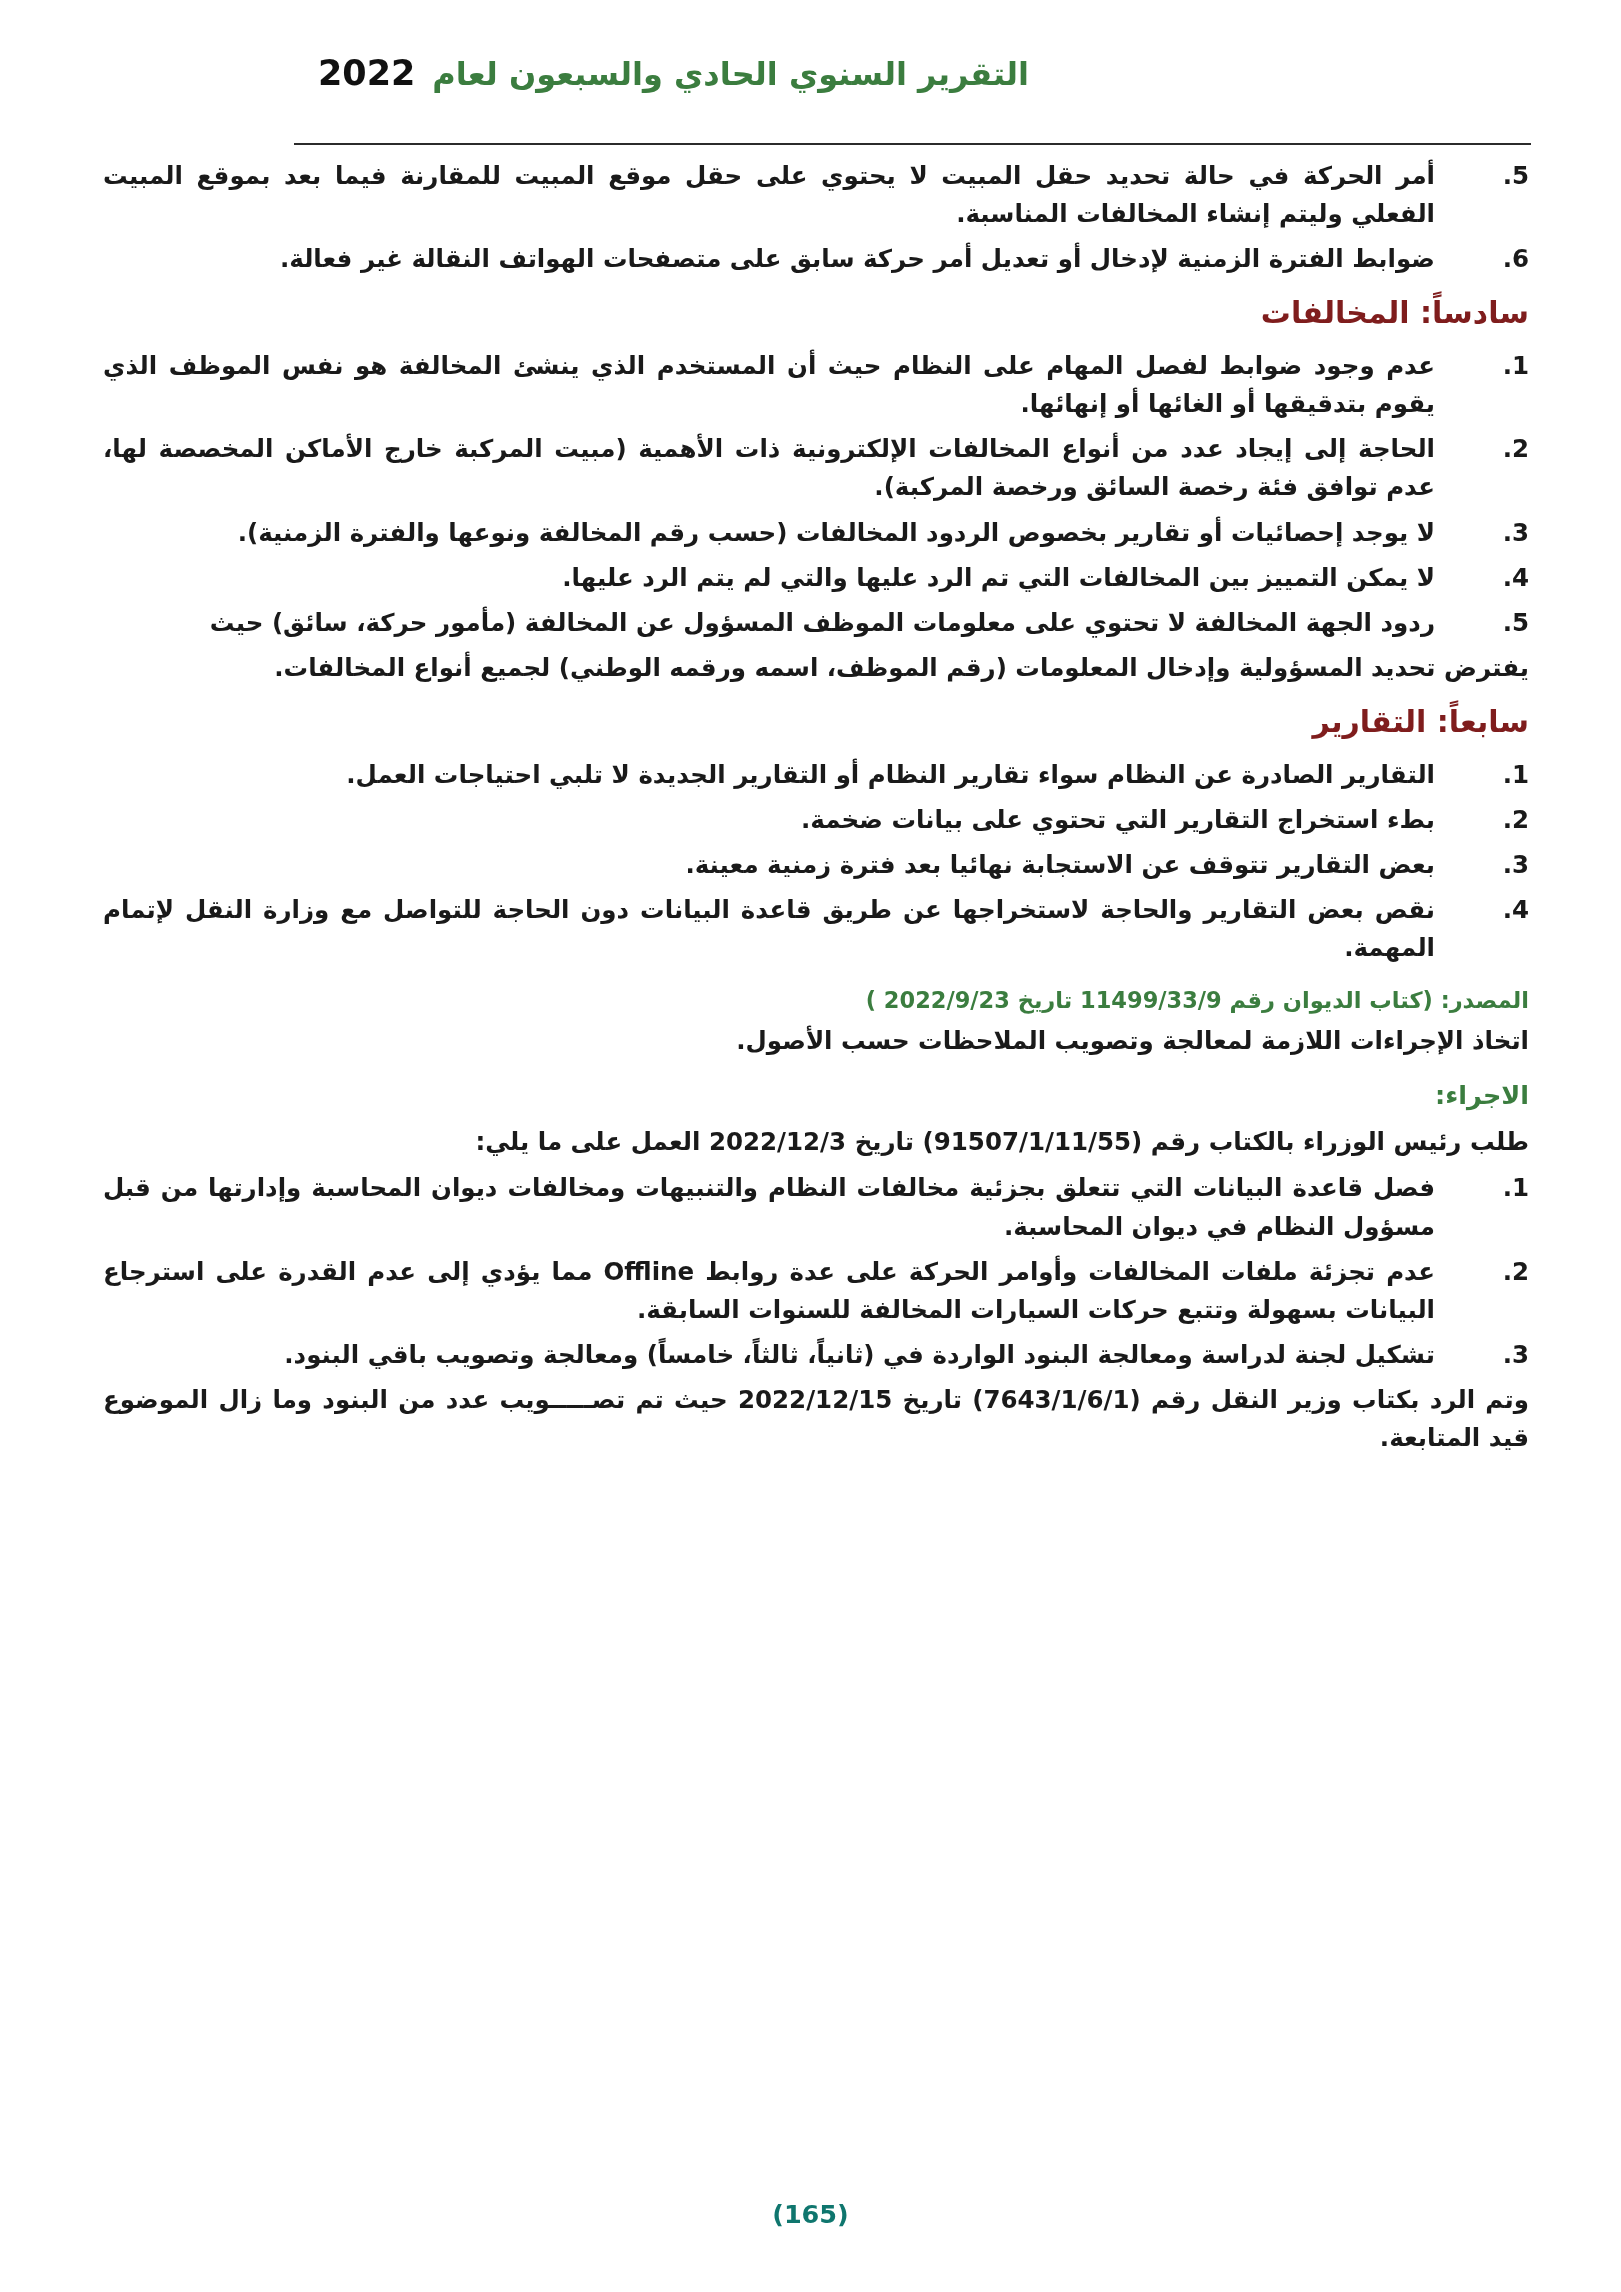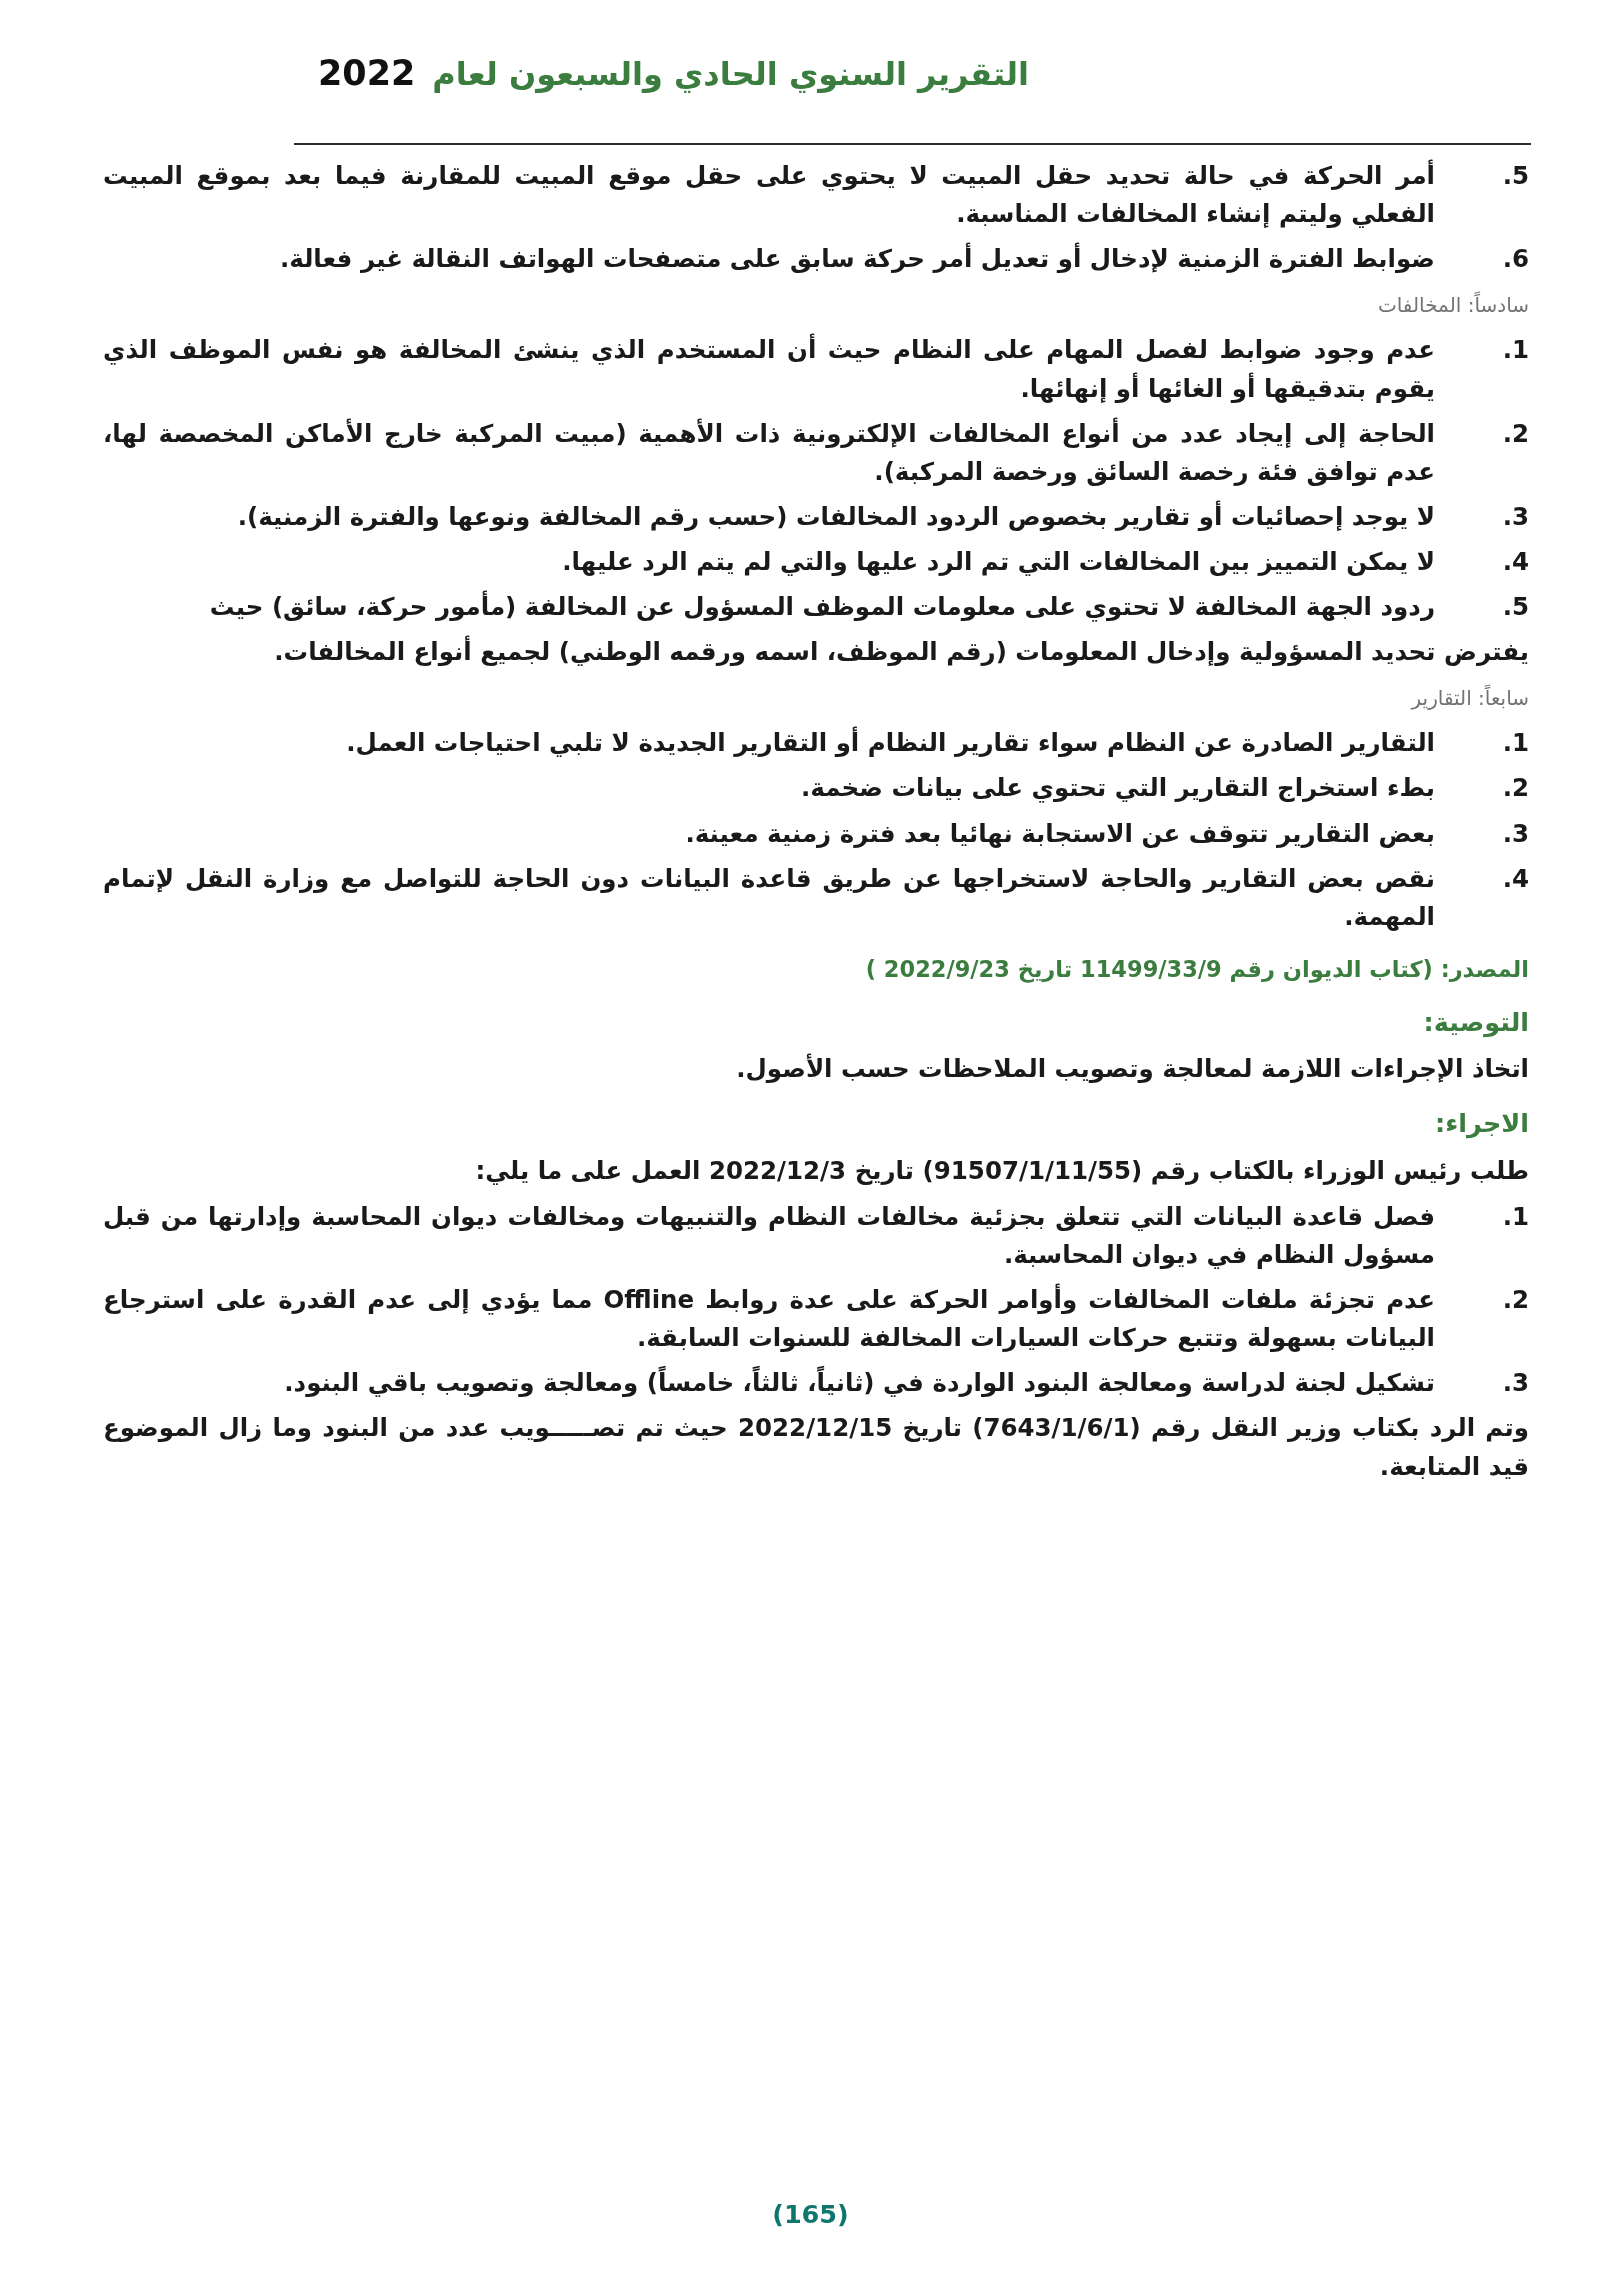--- a/index.html
+++ b/index.html
@@ -39,21 +39,21 @@
   .content {
     position:absolute; top:157px; right:92px; left:103px;
     font-size:24.5px; font-weight:700; line-height:1.56;
   }
   .list-item { display:flex; margin-bottom:6.9px; }
   .list-item .num { flex:0 0 94px; direction:rtl; }
   .list-item .txt { flex:1; text-align:justify; }
   .cont { margin:0 0 6.9px 0; text-align:justify; }
   .para { margin:0 0 7.8px 0; text-align:justify; }
   .sec-heading {
-    color:#737373; font-size:20px; font-weight:400;
+    color:#7f1d1d; font-size:30px; font-weight:700;
     margin:11.8px 0 9.8px 0;
   }
   .sub-heading {
     color:#3b7d3f; font-size:25.5px; font-weight:800;
     margin:15.7px 0 7.8px 0;
   }
   .source-line {
     color:#3b7d3f; font-size:22.5px; font-weight:800;
     margin:15.7px 0 3.9px 0;
   }
@@ -126,21 +126,20 @@
       <span class="num">3.</span>
       <span class="txt">بعض التقارير تتوقف عن الاستجابة نهائيا بعد فترة زمنية معينة.</span>
     </div>
     <div class="list-item">
       <span class="num">4.</span>
       <span class="txt">نقص بعض التقارير والحاجة لاستخراجها عن طريق قاعدة البيانات دون الحاجة للتواصل مع وزارة النقل لإتمام المهمة.</span>
     </div>
 
     <div class="source-line">المصدر: (كتاب الديوان رقم 11499/33/9 تاريخ 2022/9/23 )</div>
 
-    <div class="sub-heading">التوصية:</div>
     <p class="para">اتخاذ الإجراءات اللازمة لمعالجة وتصويب الملاحظات حسب الأصول.</p>
 
     <div class="sub-heading">الاجراء:</div>
     <p class="para">طلب رئيس الوزراء بالكتاب رقم (91507/1/11/55) تاريخ 2022/12/3 العمل على ما يلي:</p>
 
     <div class="list-item">
       <span class="num">1.</span>
       <span class="txt">فصل قاعدة البيانات التي تتعلق بجزئية مخالفات النظام والتنبيهات ومخالفات ديوان المحاسبة وإدارتها من قبل مسؤول النظام في ديوان المحاسبة.</span>
     </div>
     <div class="list-item">

